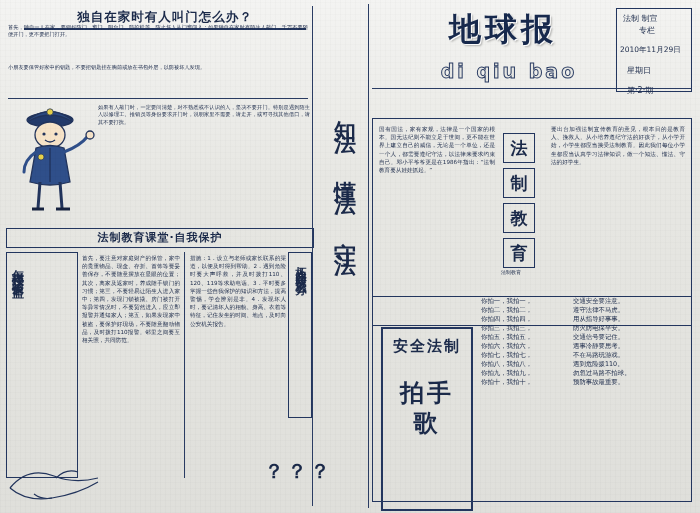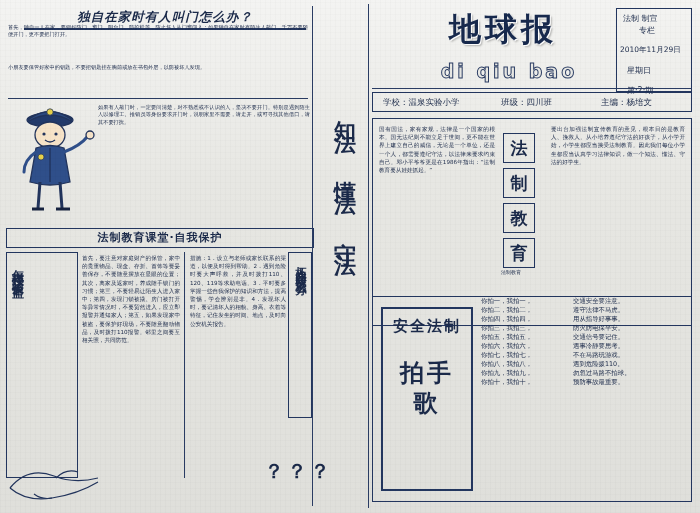--- a/index.html
+++ b/index.html
@@ -58,30 +58,30 @@
   }
   .rotbox{
     border:1.2px solid #23365f;padding:1px 2px;display:inline-block;
   }
   
   .mascot{position:absolute;}
   .qmarks{font-size:20px;font-weight:bold;color:#1b2a4a;letter-spacing:3px;}
   .banner{
     border:1.4px solid #23365f;font-weight:bold;text-align:center;
   }
-  .fatbox{border:2px solid #23365f;}
+  .fatbox{border:2px solid #23365f;margin-top:20px;}
 </style>
 </head>
 <body>
 
 <div id="sheet">
 
   <div id="leftcol">
 
-    <div style="position:absolute;left:18px;top:0px;width:282px;text-align:center;font-style:italic;">
+    <div style="position:absolute;left:18px;top:0px;width:282px;text-align:center;">
       <span class="ink" style="font-size:12.5px;font-weight:bold;letter-spacing:1px;">独自在家时有人叫门怎么办？</span>
       <div style="height:1.5px;background:#23365f;margin-top:2px;"></div>
     </div>
 
     <div class="ink tiny" style="position:absolute;left:2px;top:18px;width:300px;text-align:justify;">首先，独自一人在家，要锁好防门，窗门、阳台门、防护栏等，防止坏人从门窗闯入；如果独自在家时有陌生人敲门，千万不要随便开门，更不要把门打开。</div>
     <div class="ink tiny" style="position:absolute;left:2px;top:58px;width:300px;text-align:justify;">小朋友要保管好家中的钥匙，不要把钥匙挂在胸前或放在书包外层，以防被坏人发现。</div>
 
     <div class="hline" style="left:2px;top:92px;width:300px;height:1px;"></div>
 
     <div class="ink tiny" style="position:absolute;left:92px;top:98px;width:212px;text-align:justify;">如果有人敲门时，一定要问清楚，对不熟悉或不认识的人，坚决不要开门。特别是遇到陌生人以修理工、推销员等身份要求开门时，说明家里不需要，请走开，或可寻找其他借口，请其不要打扰。</div>
@@ -167,31 +167,20 @@
       <div class="ink" style="position:absolute;left:10px;top:56px;font-size:8px;">星期日</div>
       <div class="ink" style="position:absolute;left:10px;top:76px;font-size:8px;">第·2·期</div>
     </div>
 
     <div style="position:absolute;left:42px;top:56px;width:190px;text-align:center;">
       <span class="outline-word">di qiu bao</span>
     </div>
 
     <div class="hline" style="left:0;top:84px;width:320px;"></div>
 
-    <div class="box" style="left:0;top:88px;width:320px;height:20px;">
-      <div class="ink" style="position:absolute;left:10px;top:4px;font-size:8.5px;">
-        <span>学校：</span><span>温泉实验小学</span>
-      </div>
-      <div class="ink" style="position:absolute;left:128px;top:4px;font-size:8.5px;">
-        <span>班级：</span><span>四川班</span>
-      </div>
-      <div class="ink" style="position:absolute;left:228px;top:4px;font-size:8.5px;">
-        <span>主编：</span><span>杨培文</span>
-      </div>
-    </div>
 
     <div class="box" style="left:0;top:114px;width:320px;height:208px;">
 
       <div class="ink tiny2" style="position:absolute;left:6px;top:6px;width:116px;text-align:justify;">国有国法，家有家规，法律是一个国家的根本。国无法纪则不能立足于世间，更不能在世界上建立自己的威信，无论是一个单位，还是一个人，都需要遵纪守法，以法律来要求约束自己。邓小平爷爷更是在1986年指出：“法制教育要从娃娃抓起。”</div>
 
       <div style="position:absolute;left:130px;top:14px;width:34px;">
         <div class="rotbox ink" style="width:26px;height:26px;line-height:26px;text-align:center;font-size:17px;font-weight:bold;">法</div>
         <div class="rotbox ink" style="width:26px;height:26px;line-height:26px;text-align:center;font-size:17px;font-weight:bold;margin-top:5px;">制</div>
         <div class="rotbox ink" style="width:26px;height:26px;line-height:26px;text-align:center;font-size:17px;font-weight:bold;margin-top:5px;">教</div>
         <div class="rotbox ink" style="width:26px;height:26px;line-height:26px;text-align:center;font-size:17px;font-weight:bold;margin-top:5px;">育</div>

